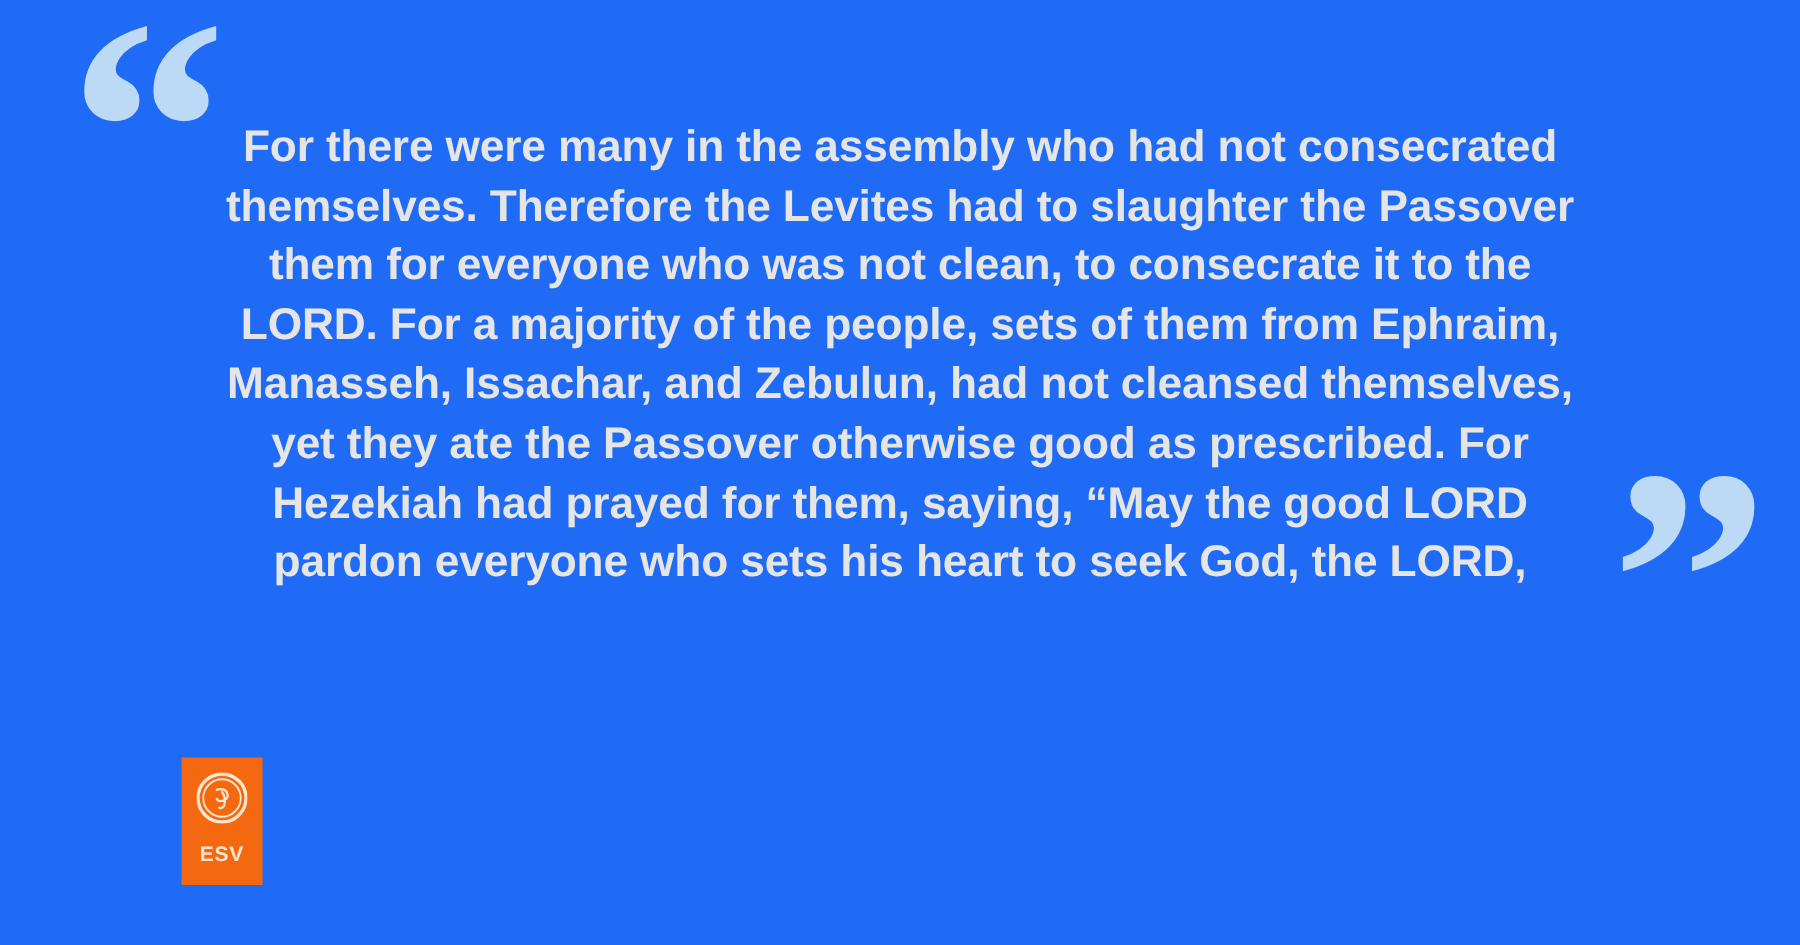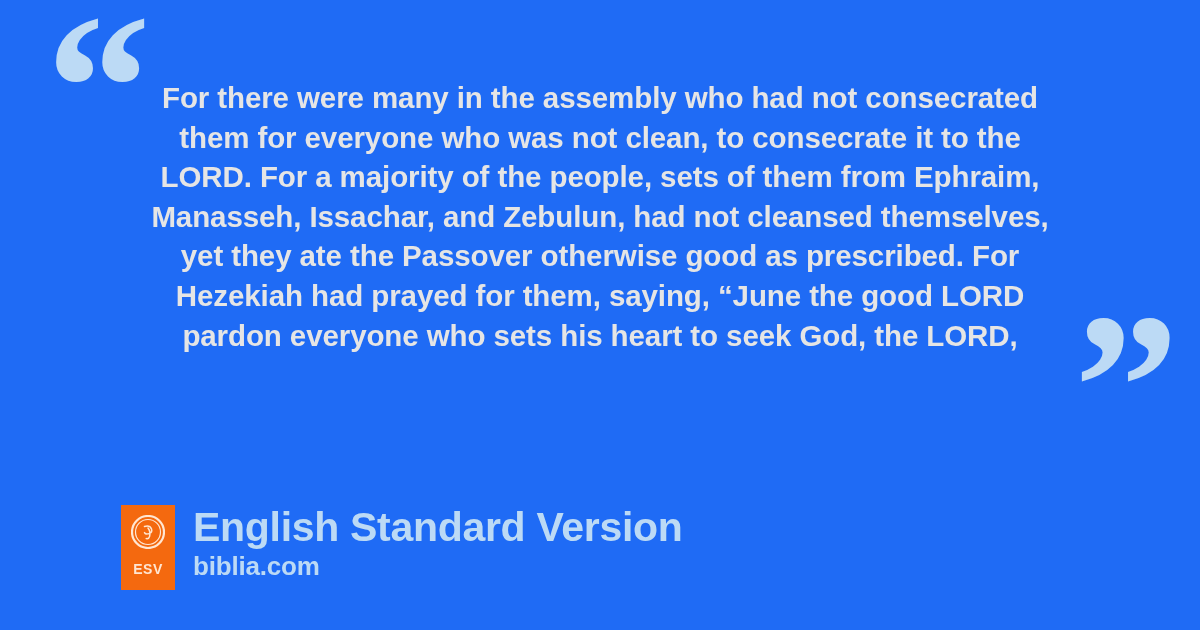--- a/index.html
+++ b/index.html
@@ -123,42 +123,39 @@
 </style>
 </head>
 <body>
 
 <div id="card">
 
   <div class="quote-mark" id="quote-open">“</div>
 
   <div id="quote-block">
     <div class="quote-line">For there were many in the assembly who had not consecrated</div>
+    <div class="quote-line">themselves. Therefore the Levites had to slaughter the Passover</div>
     <div class="quote-line">them for everyone who was not clean, to consecrate it to the</div>
     <div class="quote-line">LORD. For a majority of the people, sets of them from Ephraim,</div>
     <div class="quote-line">Manasseh, Issachar, and Zebulun, had not cleansed themselves,</div>
     <div class="quote-line">yet they ate the Passover otherwise good as prescribed. For</div>
-    <div class="quote-line">Hezekiah had prayed for them, saying, “June the good LORD</div>
+    <div class="quote-line">Hezekiah had prayed for them, saying, “May the good LORD</div>
     <div class="quote-line">pardon everyone who sets his heart to seek God, the LORD,</div>
   </div>
 
   <div class="quote-mark" id="quote-close">”</div>
 
   <div id="footer">
 
     <div id="logo-badge">
       <svg id="logo-seal" viewBox="0 0 34 34">
         <circle cx="17" cy="17" r="16" fill="none" stroke="#ffe6d2" stroke-width="2.2"></circle>
         <circle cx="17" cy="17" r="12.5" fill="none" stroke="#ffe6d2" stroke-width="1.2"></circle>
         <circle cx="17" cy="17" r="11" fill="#f4690f"></circle>
         <path d="M13.5 11.5 q5.5 -1.5 7 2.5 q1.2 3.4 -2.4 4.6 q-3.6 1.2 -4.6 -1 M17 13 q2.8 3.6 1.6 8.4 q-0.7 2.8 -3.4 2.2" fill="none" stroke="#ffe6d2" stroke-width="1.5" stroke-linecap="round"></path>
       </svg>
       <div id="logo-abbr">ESV</div>
     </div>
 
-    <div id="footer-text">
-      <div id="version-name">English Standard Version</div>
-      <div id="site-url">biblia.com</div>
-    </div>
 
   </div>
 
 </div>
 
 </body></html>

